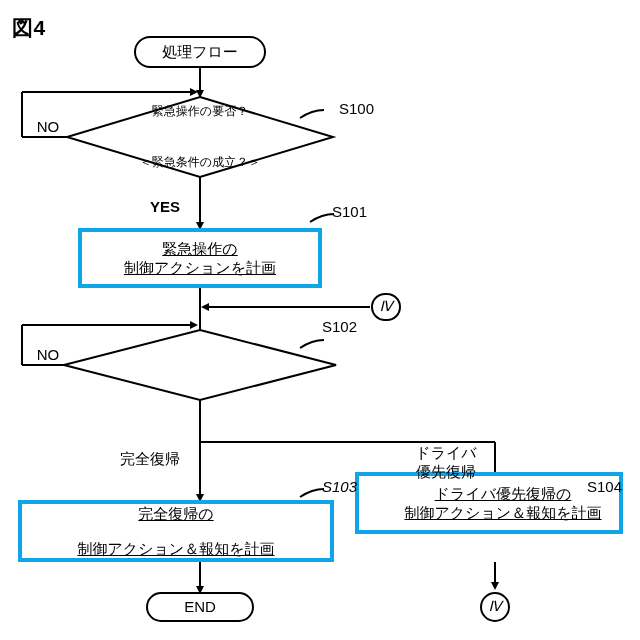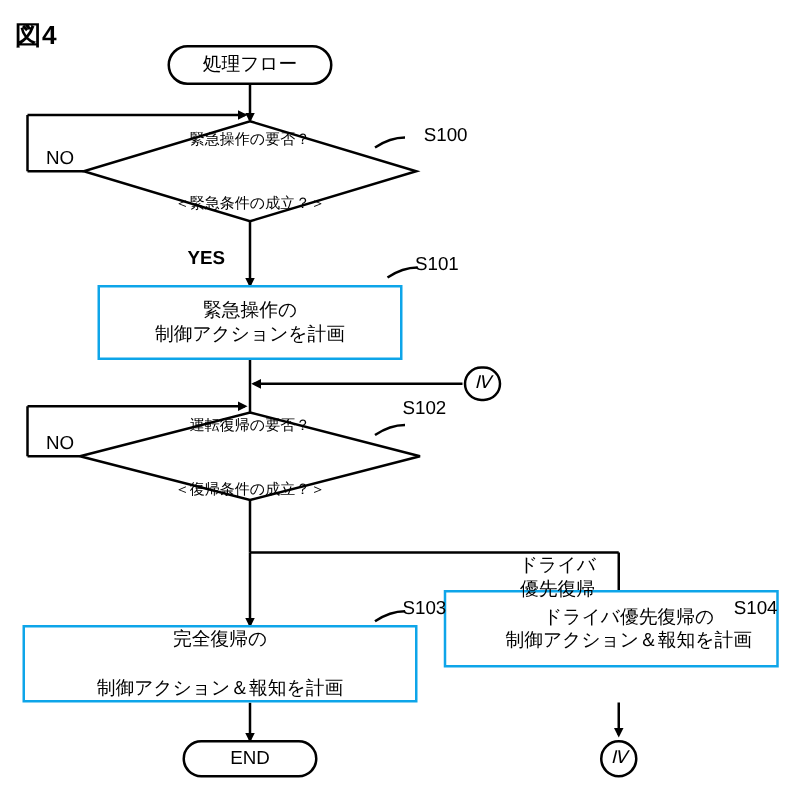--- a/index.html
+++ b/index.html
@@ -46,23 +46,24 @@
     line-height: 1.28;
     white-space: pre;
   }
   .terminal {
     border: 2px solid #000;
     border-radius: 999px;
     background: #fff;
     font-size: 15px;
   }
   .process {
-    border: 2px solid #0ea5e9;
+    border: 4px solid #0ea5e9;
     background: #fff;
     font-size: 15px;
+    text-decoration: underline;
   }
   .decision-text {
     font-size: 12px;
     background: transparent;
     pointer-events: none;
     gap: 36px;
   }
   .conn {
     border: 2px solid #000;
     border-radius: 999px;
@@ -151,24 +152,20 @@
 
   <div class="node process" style="left:78px; top:228px; width:244px; height:60px;">
     <span>緊急操作の</span>
     <span>制御アクションを計画</span>
   </div>
 
   <div class="node conn" style="left:371px; top:293px; width:30px; height:28px;">
     <span>Ⅳ</span>
   </div>
 
-  <div class="node decision-text" style="left:92px; top:341px; width:216px; height:50px;">
-    <span>運転復帰の要否？</span>
-    <span>＜復帰条件の成立？＞</span>
-  </div>
 
   <div class="node process" style="left:18px; top:500px; width:316px; height:62px;justify-content:space-between;">
     <span>完全復帰の</span>
     <span>制御アクション＆報知を計画</span>
   </div>
 
   <div class="node process" style="left:355px; top:472px; width:268px; height:62px;padding-left:28px;">
     <span>ドライバ優先復帰の</span>
     <span>制御アクション＆報知を計画</span>
   </div>
@@ -177,22 +174,23 @@
     <span>END</span>
   </div>
 
   <div class="node conn" style="left:480px; top:592px; width:30px; height:30px;">
     <span>Ⅳ</span>
   </div>
 
   <div class="step-label" style="left:339px; top:100px;">S100</div>
   <div class="step-label" style="left:332px; top:203px;">S101</div>
   <div class="step-label" style="left:322px; top:318px;">S102</div>
-  <div class="step-label" style="left:322px; top:478px;">S103</div>
+  <div class="step-label" style="left:322px; top:478px;font-style:italic;">S103</div>
   <div class="step-label" style="left:587px; top:478px;">S104</div>
 
   <div class="label" style="left:28px; top:118px; width:40px;">NO</div>
   <div class="label" style="left:142px; top:198px; width:46px;font-weight:bold;">YES</div>
   <div class="label" style="left:28px; top:346px; width:40px;">NO</div>
+  <div class="label" style="left:104px; top:450px; width:92px;">完全復帰</div>
   <div class="label" style="left:400px; top:444px; width:92px;">ドライバ
 優先復帰</div>
 
 </div>
 
 </body></html>

